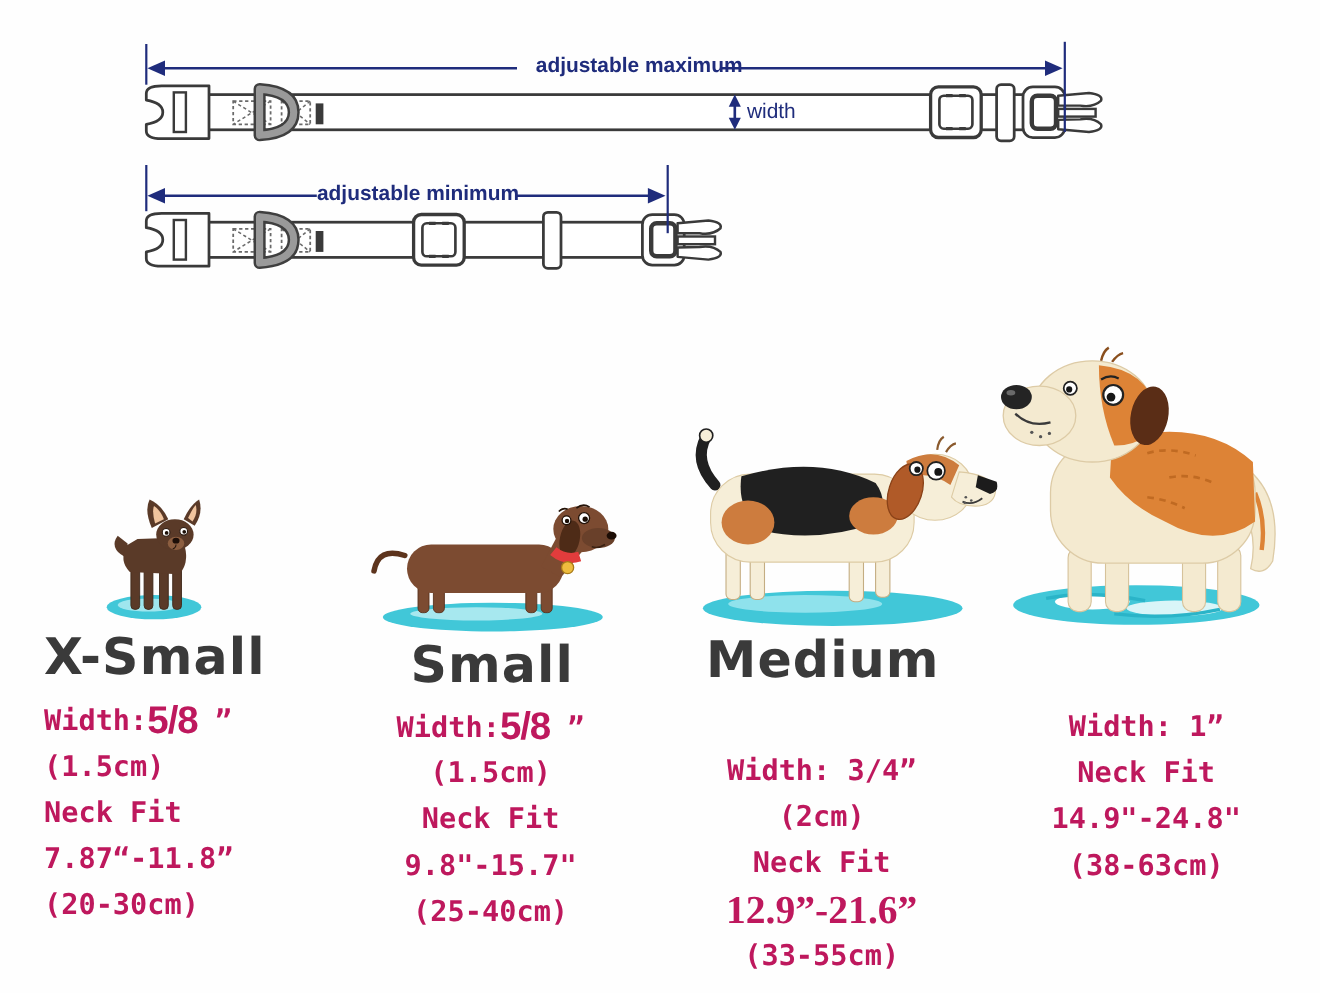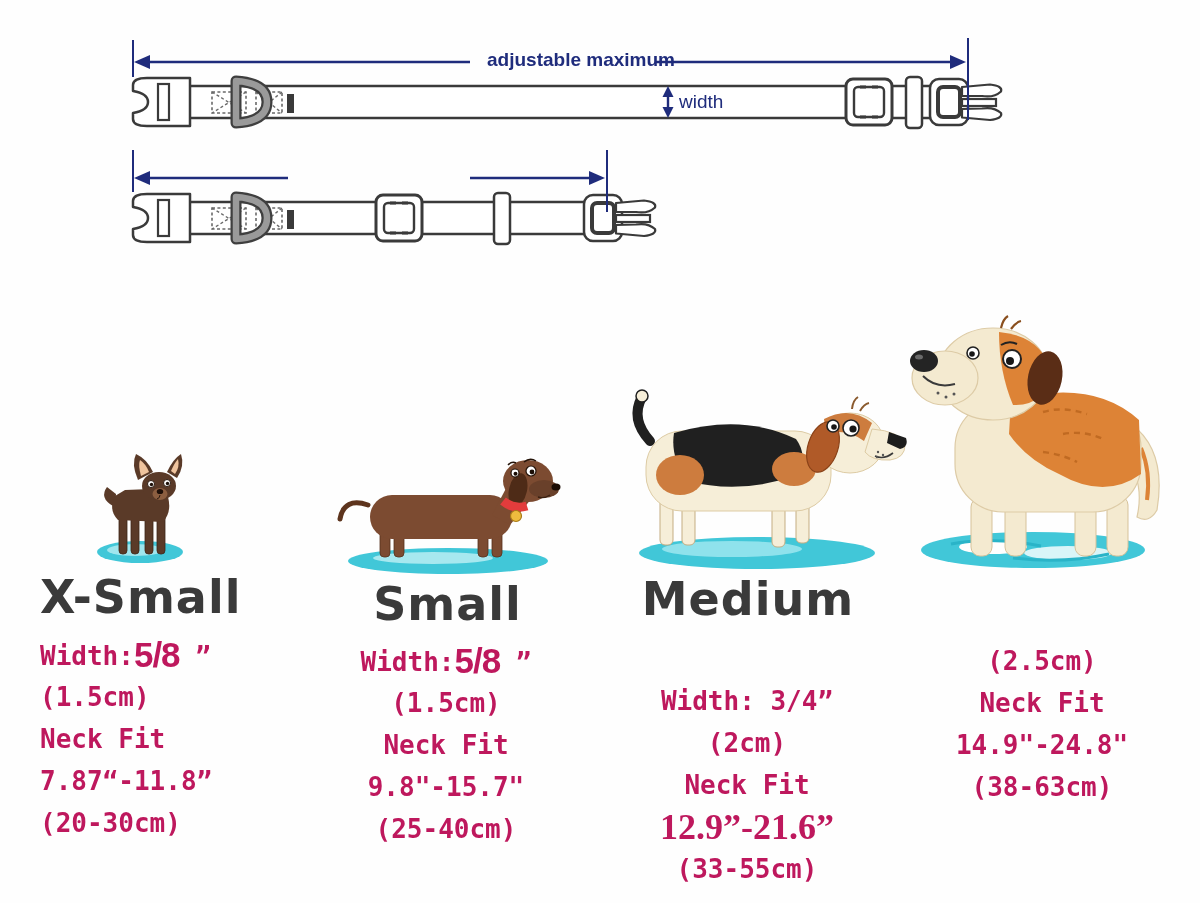--- a/index.html
+++ b/index.html
@@ -102,20 +102,21 @@
 
       <path d="M140,178 L288,178" stroke="#1f2c7c" stroke-width="2.4"></path>
       <polygon points="134,178 150,171 150,185" fill="#1f2c7c"></polygon>
       <path d="M470,178 L600,178" stroke="#1f2c7c" stroke-width="2.4"></path>
       <polygon points="605,178 589,171 589,185" fill="#1f2c7c"></polygon>
     </g>
   </svg>
 
   <span class="measure-label" style="left:450px;top:49px;width:225px;text-align:right;">adjustable maximum</span>
   <span class="measure-label width-label" style="left:679px;top:91px;text-align:right;">width</span>
+  <span class="measure-label" style="left:280px;top:166px;width:200px;text-align:center;">adjustable minimum</span>
 
   <svg class="abs" style="left:85px;top:452px" width="115" height="115" viewBox="0 0 115 115">
     <ellipse cx="55" cy="100" rx="43" ry="11" fill="#41c7d8"></ellipse>
     <ellipse cx="50" cy="98" rx="28" ry="6" fill="#9fe6ee"></ellipse>
     <path d="M28,54 Q14,46 22,35 L31,42 Q31,50 28,54 Z" fill="#5a3a28"></path>
     <rect x="34" y="62" width="8" height="40" rx="3.5" fill="#5a3a28" stroke="#3e2718" stroke-width="0.8"></rect>
     <rect x="46" y="64" width="8" height="38" rx="3.5" fill="#5a3a28" stroke="#3e2718" stroke-width="0.8"></rect>
     <rect x="60" y="64" width="8" height="38" rx="3.5" fill="#5a3a28" stroke="#3e2718" stroke-width="0.8"></rect>
     <rect x="72" y="62" width="8" height="40" rx="3.5" fill="#5a3a28" stroke="#3e2718" stroke-width="0.8"></rect>
     <path d="M30,44 Q23,58 33,68 L78,70 Q87,60 83,45 L66,37 L40,38 Z" fill="#5a3a28"></path>
@@ -240,19 +241,19 @@
 
   <div class="spec-col center" style="left:602px;top:640px;width:290px;margin-top:40px;">
     <div class="spec-line"><span>Width: </span><span>3/4</span><span>”</span></div>
     <div class="spec-line">(2cm)</div>
     <div class="spec-line">Neck Fit</div>
     <div class="spec-line serif-num">12.9”-21.6”</div>
     <div class="spec-line">(33-55cm)</div>
   </div>
 
   <div class="spec-col center" style="left:892px;top:640px;width:300px;">
-    <div class="spec-line">(2.5cm)</div>
+    <div class="spec-line"><span>Width: </span><span>1</span><span>”</span></div>
     <div class="spec-line">Neck Fit</div>
     <div class="spec-line">14.9"-24.8"</div>
     <div class="spec-line">(38-63cm)</div>
   </div>
 
 </div>
 
 </body></html>

